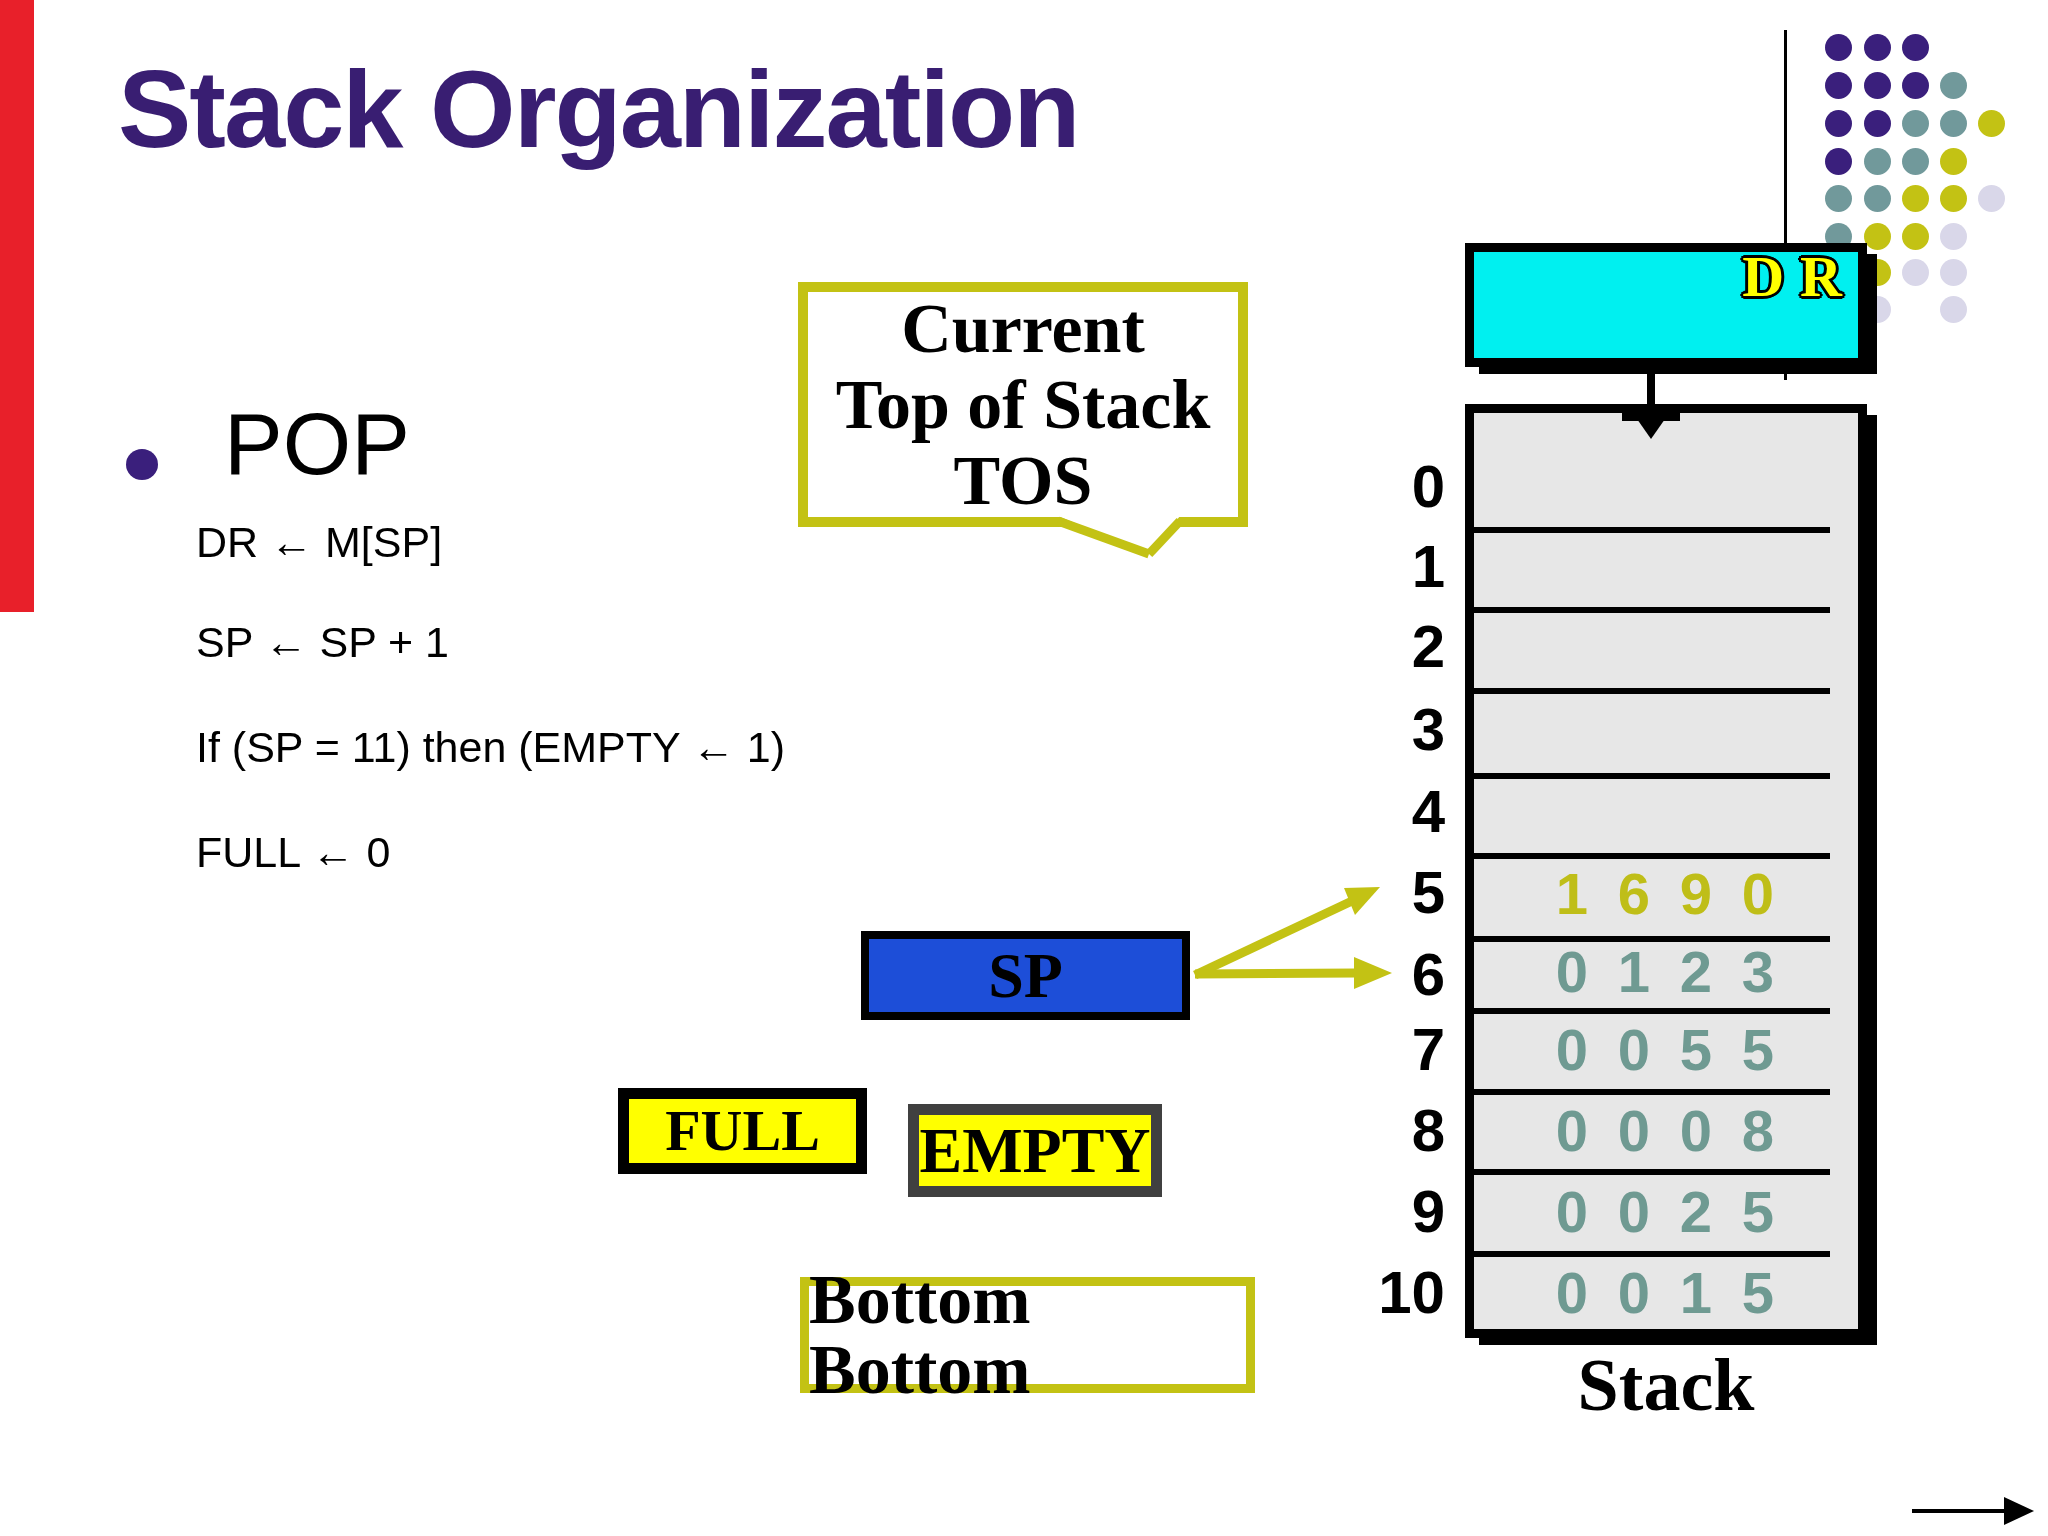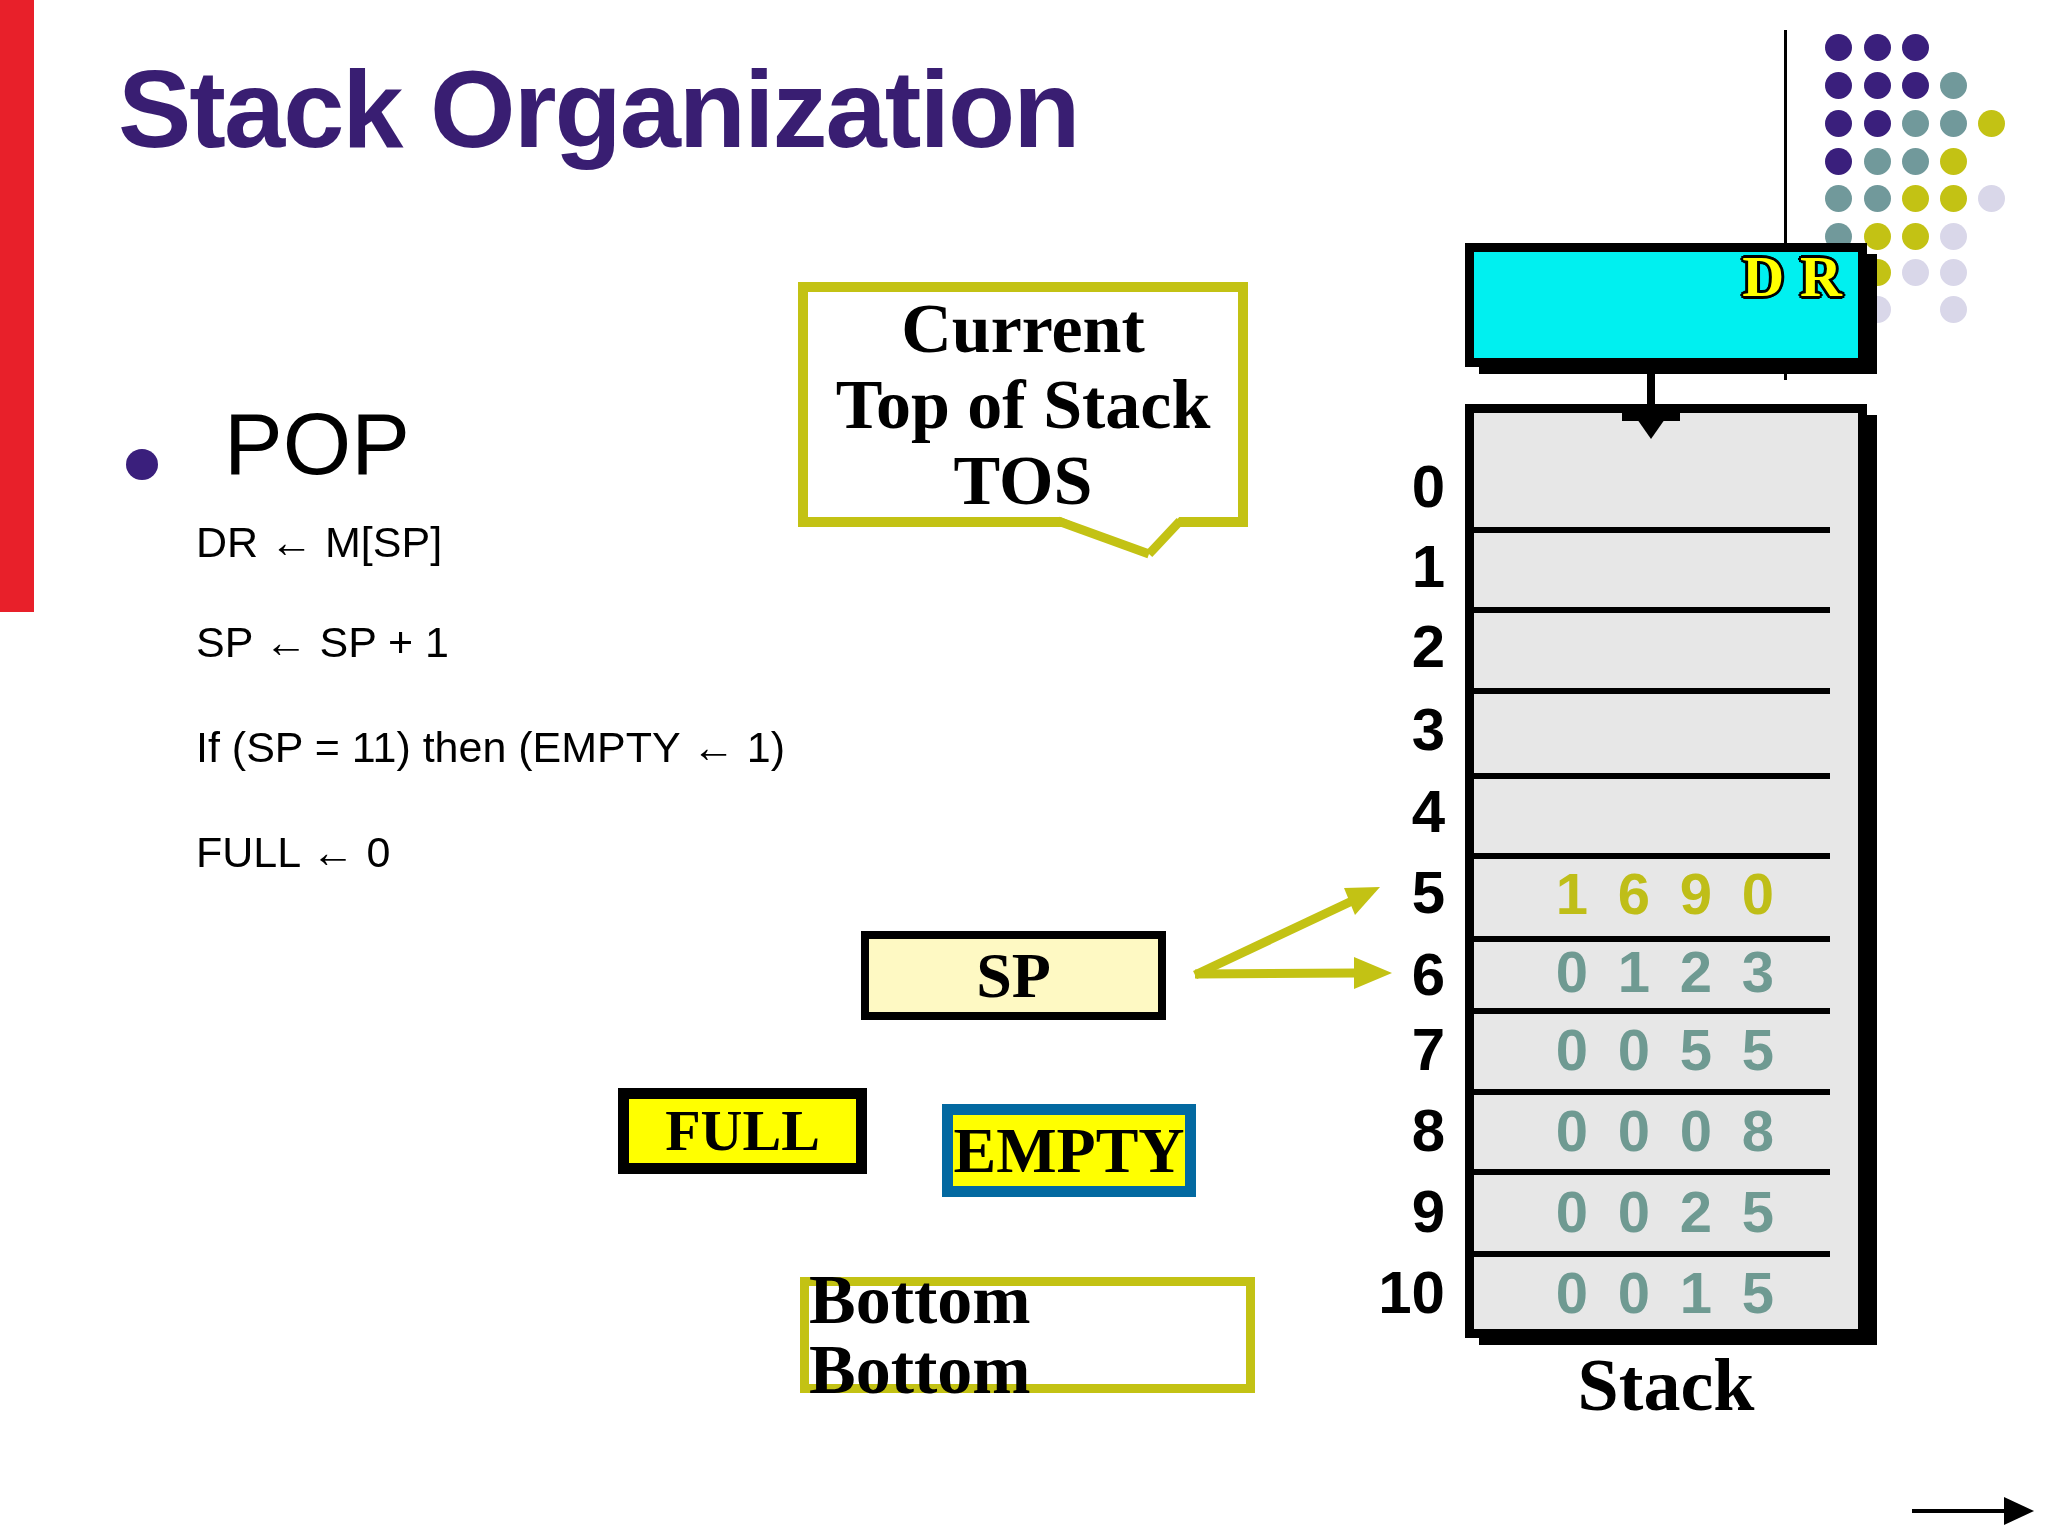--- a/index.html
+++ b/index.html
@@ -59,35 +59,35 @@
 
   
   .row-label{
     position:absolute;left:1350px;width:95px;text-align:right;
     font-weight:bold;font-size:60px;color:#000;line-height:1;
     transform:translateY(-50%);
   }
 
   
   .sp-box{
-    left:861px;top:931px;width:305px;height:89px;box-sizing:border-box;
-    background:#fef9c3;border:8px solid #000;
+    left:861px;top:931px;width:329px;height:89px;box-sizing:border-box;
+    background:#1d4ed8;border:8px solid #000;
     display:flex;align-items:center;justify-content:center;
   }
   .serif-b{font-family:"Liberation Serif",serif;font-weight:bold;color:#000;line-height:1;}
 
   
   .full-box{
     left:618px;top:1088px;width:249px;height:86px;box-sizing:border-box;
     background:#FFFF00;border:11px solid #000;
     display:flex;align-items:center;justify-content:center;
   }
   .empty-box{
-    left:942px;top:1104px;width:254px;height:93px;box-sizing:border-box;
-    background:#FFFF00;border:11px solid #0369a1;
+    left:908px;top:1104px;width:254px;height:93px;box-sizing:border-box;
+    background:#FFFF00;border:11px solid #404040;
     display:flex;align-items:center;justify-content:center;
   }
 
   
   .stack-bottom-box{
     left:800px;top:1277px;width:455px;height:116px;box-sizing:border-box;
     background:#fff;border:9px solid #C3C214;
     display:flex;align-items:center;justify-content:center;
   }
 

